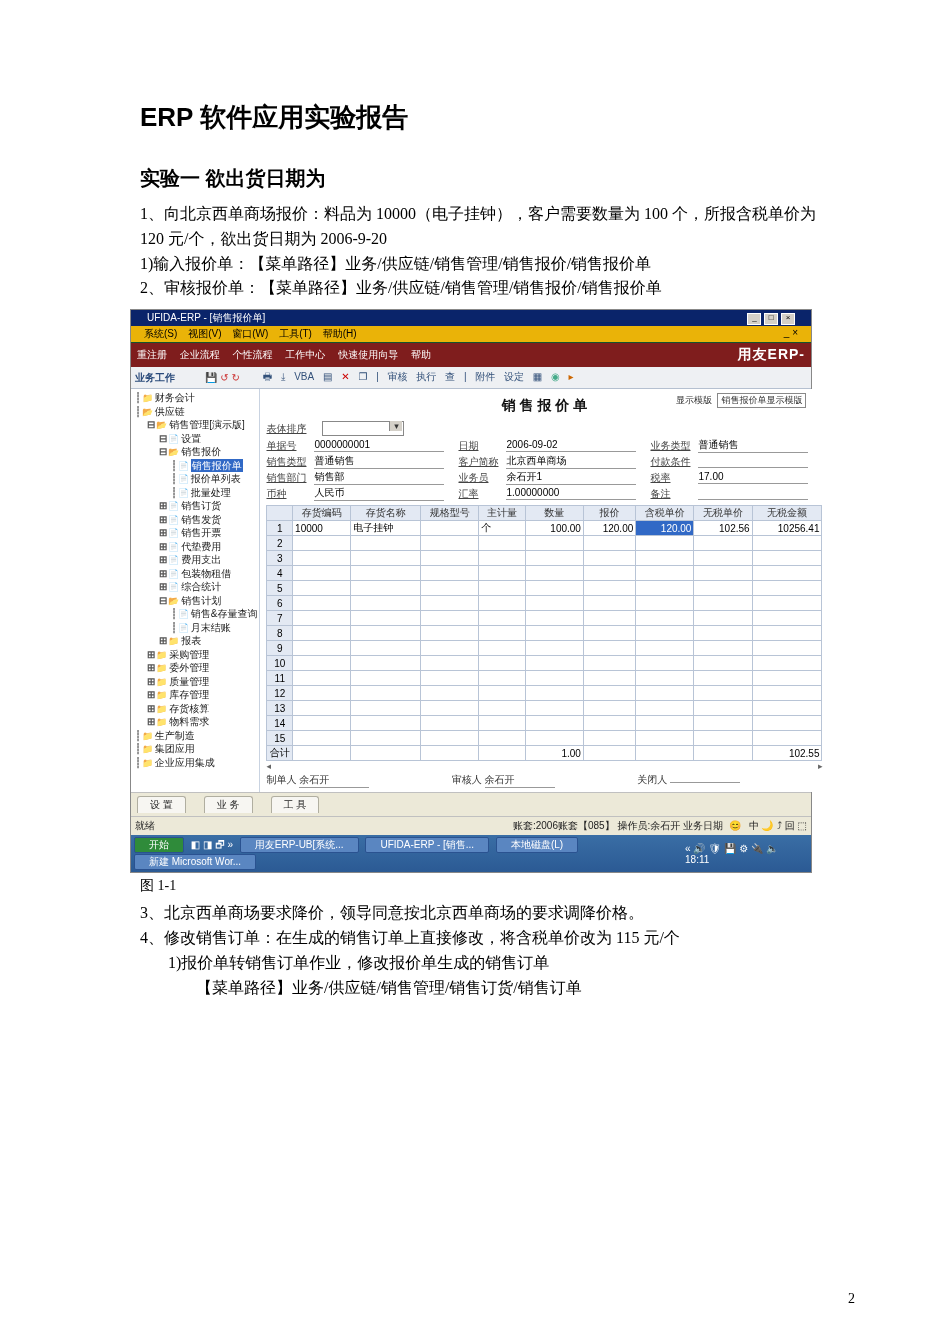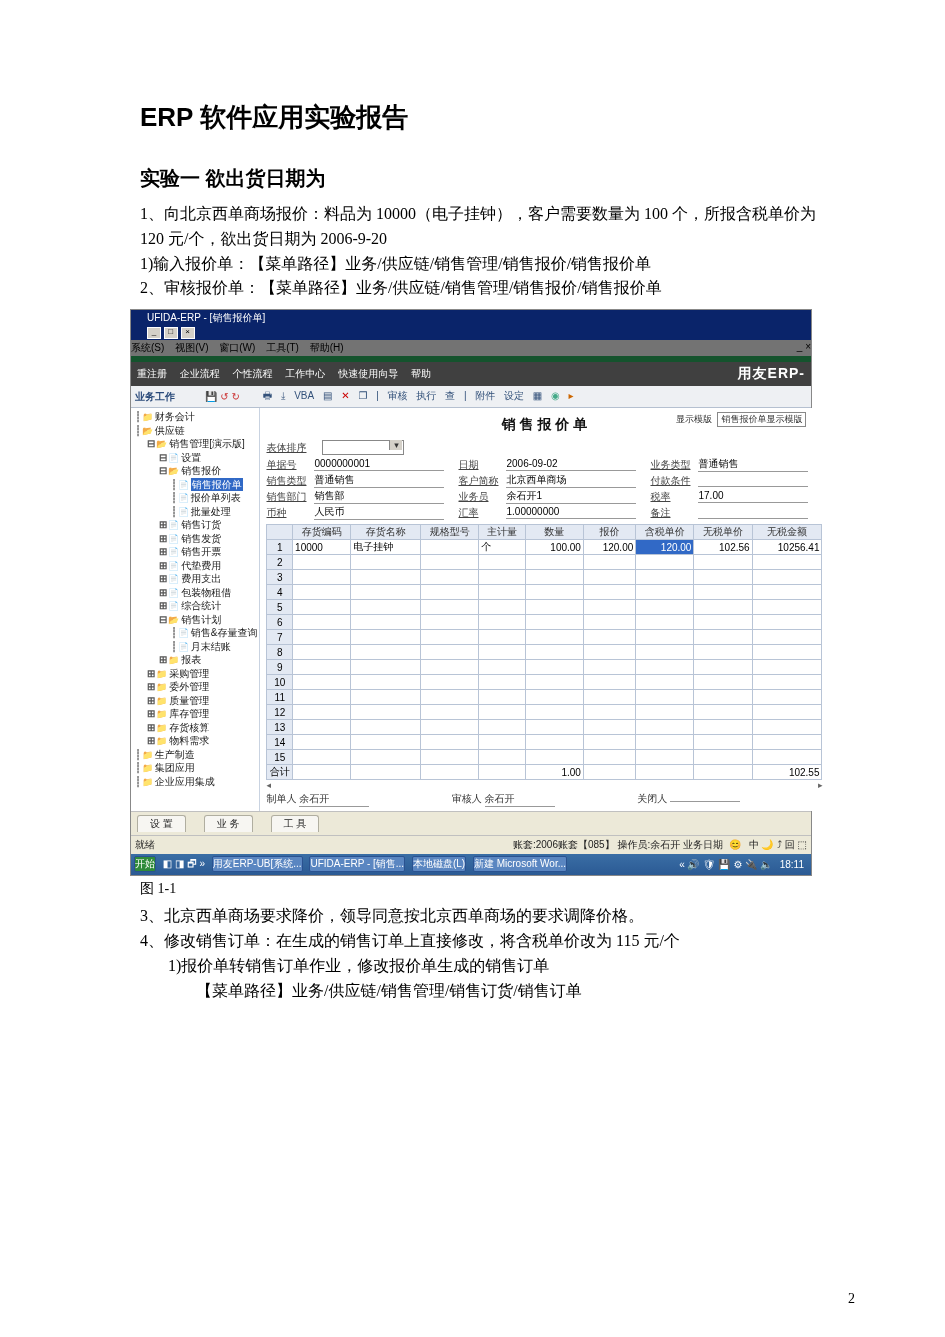--- a/index.html
+++ b/index.html
@@ -45,43 +45,42 @@
     border: 1px solid #888;
   }
   
   .titlebar {
     background: #0a246a;
     color: #fff;
     padding: 1px 16px;
     font-size: 10px;
     display: flex;
     justify-content: space-between;
-    align-items: flex-start;
-    flex-direction: column;
+    align-items: center;
   }
   .titlebar .wbtns span {
     display: inline-block;
     width: 12px; height: 10px;
     background: #d4d0c8;
     border: 1px solid #fff;
     font-size: 8px;
     line-height: 8px;
     text-align: center;
     color: #000;
   }
   .menubar {
     display: flex;
     justify-content: space-between;
-    background: #737373;
-    padding: 1px 0;
-    border-bottom: 6px solid #14532d;
+    background: #eab308;
+    padding: 1px 13px;
+    border-bottom: 1px solid #14532d;
   }
   .menubar .mleft span { margin-right: 8px; font-size: 10px;}
   .bluebar {
-    background: #404040;
+    background: #7f1d1d;
     color: #fff;
     padding: 3px 6px;
     font-size: 10px;
     display: flex;
     justify-content: space-between;
     align-items: center;
   }
   .bluebar .bl span { margin-right: 10px;}
   .bluebar .brand { font-weight: bold; font-size: 14px; letter-spacing:1px;}
   .toolbar2 {
@@ -211,21 +210,21 @@
     color:#fff;
     font-size:10px;
     padding:2px 3px;
     display:flex; justify-content:space-between; align-items:center;
   }
   .taskbar .tleft span, .taskbar .tright span {
     margin-right:4px;
   }
   .taskbar .btn {
     display:inline-block; background:#5a86c1; border:1px solid #2a5290;
-    padding:0 0; color:#fff; border-radius:2px;
+    padding:0 14px; color:#fff; border-radius:2px;
   }
   .figcap { font-size: 14px; margin: 2px 0 6px 0;}
   .page-number {
     position:absolute; bottom:30px; right:90px; font-size:14px;
   }
 </style>
 </head>
 <body>
 
 <div class="page">

